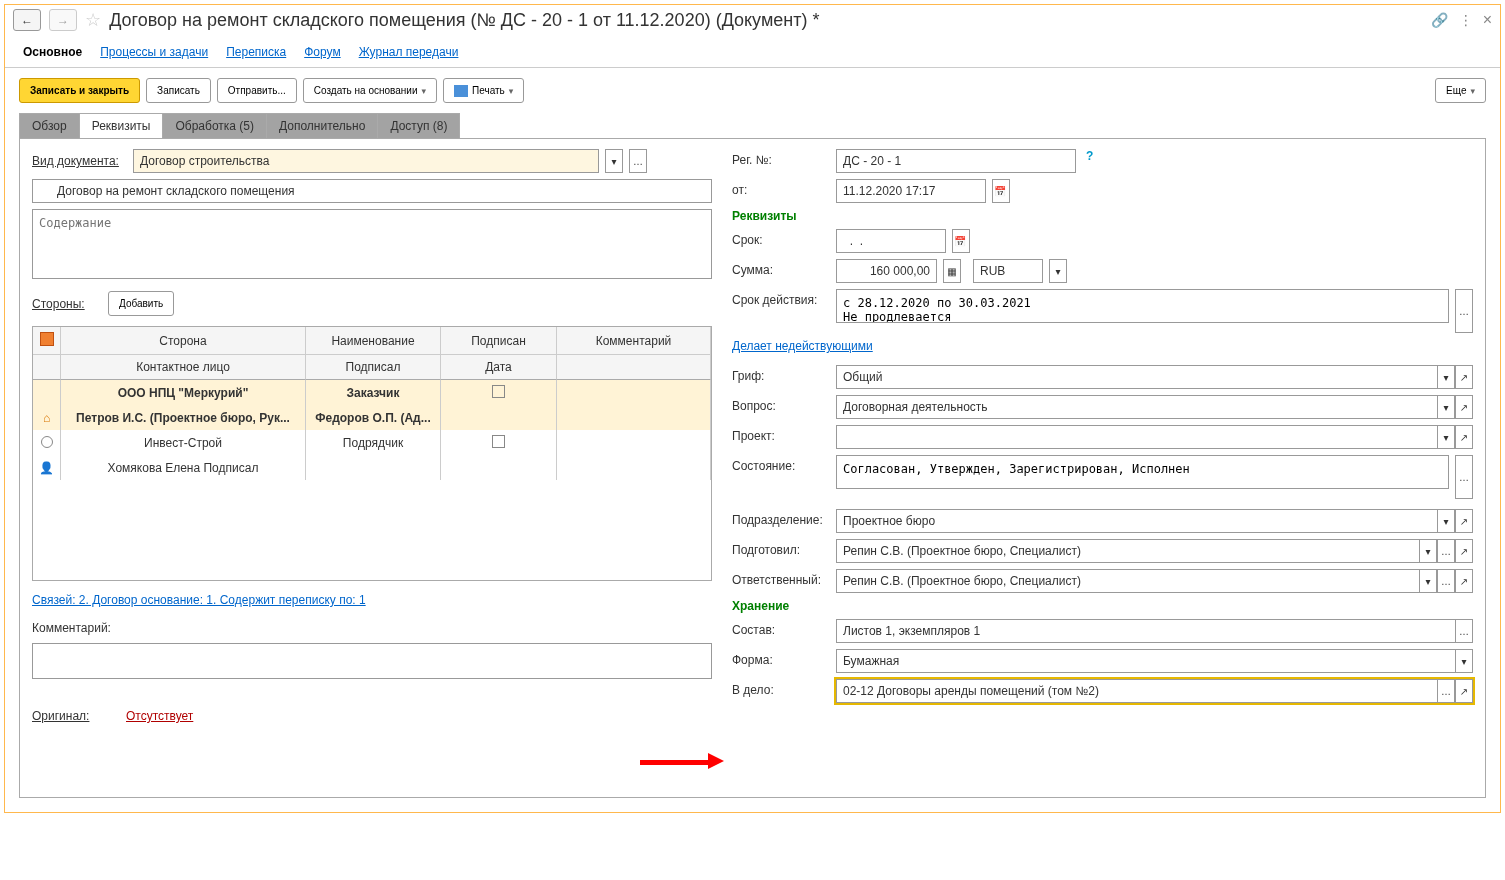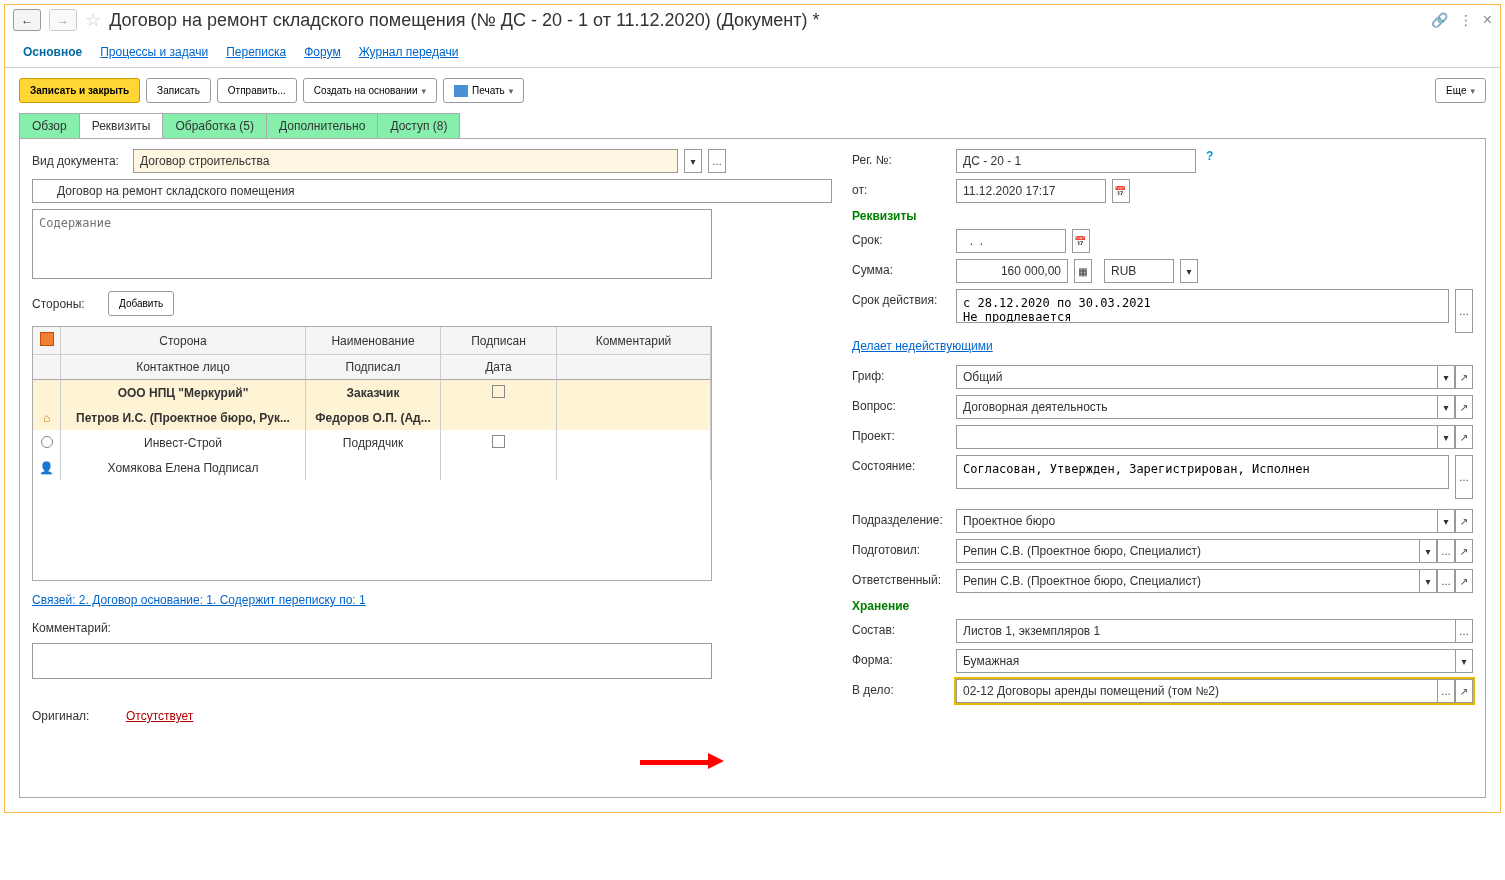--- a/index.html
+++ b/index.html
@@ -7,35 +7,35 @@
 .window { border: 1px solid #ffb84d; margin: 4px; }
 .header { display: flex; align-items: center; padding: 4px 8px; gap: 8px; }
 .nav-btn { width: 28px; height: 22px; border: 1px solid #999; background: #f5f5f5; border-radius: 3px; display: flex; align-items: center; justify-content: center; cursor: pointer; font-size: 12px; }
 .star { color: #ccc; font-size: 18px; cursor: pointer; }
 .title { font-size: 18px; color: #333; flex: 1; }
 .header-right { display: flex; gap: 10px; align-items: center; }
 .header-icon { color: #888; font-size: 14px; cursor: pointer; }
 .close-x { color: #888; font-size: 16px; cursor: pointer; }
 .subnav { display: flex; gap: 18px; padding: 10px 18px 8px; border-bottom: 1px solid #ccc; }
 .subnav a { color: #0066cc; text-decoration: none; cursor: pointer; }
-.subnav a.active { color: #0369a1; font-weight: bold; text-decoration: none; }
+.subnav a.active { color: #000000; font-weight: bold; text-decoration: none; }
 .subnav a.uline { text-decoration: underline; }
 .toolbar { display: flex; gap: 6px; padding: 10px 14px; align-items: center; }
 .btn { padding: 4px 10px; border: 1px solid #999; background: #fff; border-radius: 3px; cursor: pointer; font-size: 10px; height: 25px; display: flex; align-items: center; gap: 4px; }
 .btn-yellow { background: #ffd633; border-color: #cc9900; font-weight: bold; }
 .btn-drop::after { content: " ▾"; font-size: 9px; color: #666; }
 .toolbar-right { margin-left: auto; }
 .tabs { display: flex; padding: 0 14px; }
-.tab { padding: 5px 12px; border: 1px solid #aaa; background: #86efac; cursor: pointer; border-bottom: none; margin-right: -1px; }
+.tab { padding: 5px 12px; border: 1px solid #aaa; background: #a3a3a3; cursor: pointer; border-bottom: none; margin-right: -1px; }
 .tab.active { background: #fff; position: relative; z-index: 2; }
 .tab-body { border: 1px solid #aaa; margin: 0 14px 14px; padding: 10px 12px; display: flex; gap: 20px; min-height: 660px; position: relative; }
 .col-left { flex: 0 0 680px; display: flex; flex-direction: column; gap: 6px; }
 .col-right { flex: 1; display: flex; flex-direction: column; gap: 6px; }
 .row { display: flex; align-items: center; gap: 6px; }
-.row label { width: 95px; color: #333; }
+.row label { width: 95px; color: #333; text-decoration: underline; }
 .row-r { display: flex; align-items: flex-start; gap: 6px; }
 .row-r label { width: 98px; color: #333; padding-top: 4px; }
 .input { border: 1px solid #999; padding: 3px 6px; font-size: 12px; height: 24px; background: #fff; color:#333; }
 .input-yellow { background: #fef6e0; }
 .sel-btn { width: 18px; height: 24px; border: 1px solid #999; background: #fff; cursor: pointer; display: flex; align-items: center; justify-content: center; font-size: 10px; }
 .ta { border: 1px solid #999; padding: 6px; width: 680px; height: 70px; resize: none; color: #999; font-size: 12px; }
 .ta2 { border: 1px solid #999; padding: 6px; height: 34px; resize: none; font-size: 12px; flex:1; }
 .section-label { color: #008000; font-weight: bold; }
 .link { color: #0066cc; text-decoration: underline; cursor: pointer; }
 .link-red { color: #b00000; text-decoration: underline; cursor: pointer; }
@@ -102,25 +102,25 @@
     <div class="tab active">Реквизиты</div>
     <div class="tab">Обработка (5)</div>
     <div class="tab">Дополнительно</div>
     <div class="tab">Доступ (8)</div>
   </div>
 
   <div class="tab-body">
     <div class="col-left">
       <div class="row">
         <label>Вид документа:</label>
-        <input class="input input-yellow" style="width: 545px;" value="Договор строительства">
+        <input class="input input-yellow" style="width: 466px;" value="Договор строительства">
         <div class="sel-btn">▾</div>
         <div class="sel-btn">…</div>
       </div>
-      <input class="input" style="width: 800px; padding-left: 24px;" value="Договор на ремонт складского помещения">
+      <input class="input" style="width: 680px; padding-left: 24px;" value="Договор на ремонт складского помещения">
       <textarea class="ta" placeholder="Содержание" style=""></textarea>
 
       <div class="row" style="margin-top:6px">
         <label style="width:70px">Стороны:</label>
         <button class="btn">Добавить</button>
       </div>
 
       <table class="table" cellspacing="0">
         <tbody>
             <tr>
@@ -194,21 +194,21 @@
         <div class="sel-btn">📅</div>
       </div>
       <div class="section-label">Реквизиты</div>
       <div class="row-r">
         <label>Срок:</label>
         <input class="input" style="width: 110px;" value="  .  .    ">
         <div class="sel-btn">📅</div>
       </div>
       <div class="row-r">
         <label>Сумма:</label>
-        <input class="input" style="width: 112px; text-align: right;" value="160 000,00">
+        <input class="input" style="width: 101px; text-align: right;" value="160 000,00">
         <div class="sel-btn">▦</div>
         <input class="input" style="width: 70px; margin-left: 6px;" value="RUB">
         <div class="sel-btn">▾</div>
       </div>
       <div class="row-r">
         <label>Срок действия:</label>
         <textarea class="ta2" readonly="" style="">с 28.12.2020 по 30.03.2021
 Не продлевается</textarea>
         <div class="sel-btn" style="height:44px">…</div>
       </div>

